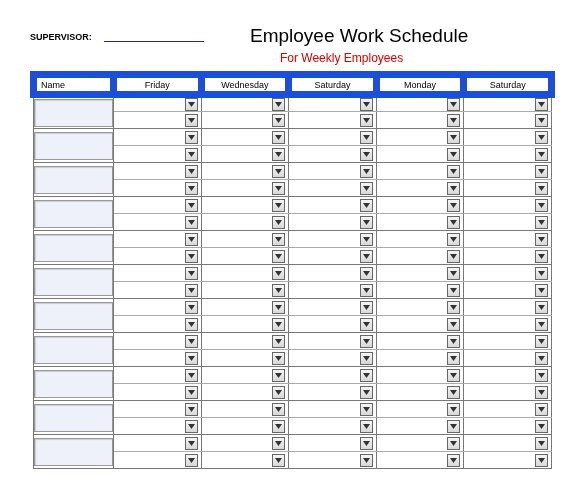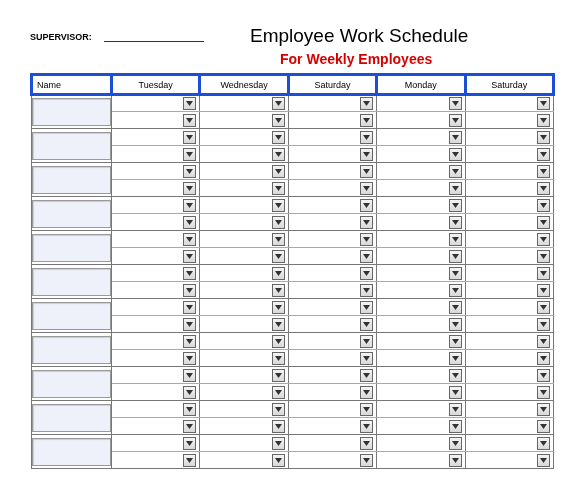--- a/index.html
+++ b/index.html
@@ -45,35 +45,35 @@
     text-align: left;
     padding-left: 20px;
   }
   .main-title {
     font-size: 19px;
     font-weight: normal;
     color: #000;
     margin: 0 0 4px 0;
   }
   .sub-title {
-    font-size: 14px;
-    font-weight: bold;
+    font-size: 12px;
+    font-weight: normal;
     color: #d50000;
     margin: 0;
     padding-left: 30px;
   }
   table.schedule {
     width: 100%;
     border-collapse: collapse;
     table-layout: fixed;
   }
   table.schedule th {
     font-size: 9px;
     font-weight: normal;
-    border: 3px solid #1d4ed8;
+    border: 7px solid #1d4ed8;
     height: 20px;
     background: #fff;
     color: #000;
   }
   table.schedule th.name-col {
     width: 80px;
     text-align: left;
     padding-left: 4px;
   }
   table.schedule td {
@@ -128,21 +128,21 @@
     <div class="titles">
       <div class="main-title">Employee Work Schedule</div>
       <div class="sub-title">For Weekly Employees</div>
     </div>
   </div>
 
   <table class="schedule">
     <thead>
       <tr>
         <th class="name-col">Name</th>
-        <th>Tuesday</th>
+        <th>Friday</th>
         <th>Wednesday</th>
         <th>Saturday</th>
         <th>Monday</th>
         <th>Saturday</th>
       </tr>
     </thead>
     <tbody id="tbody">
         <tr class="data-row">
           <td class="name-cell" rowspan="2">
             <div class="name-input"></div>

